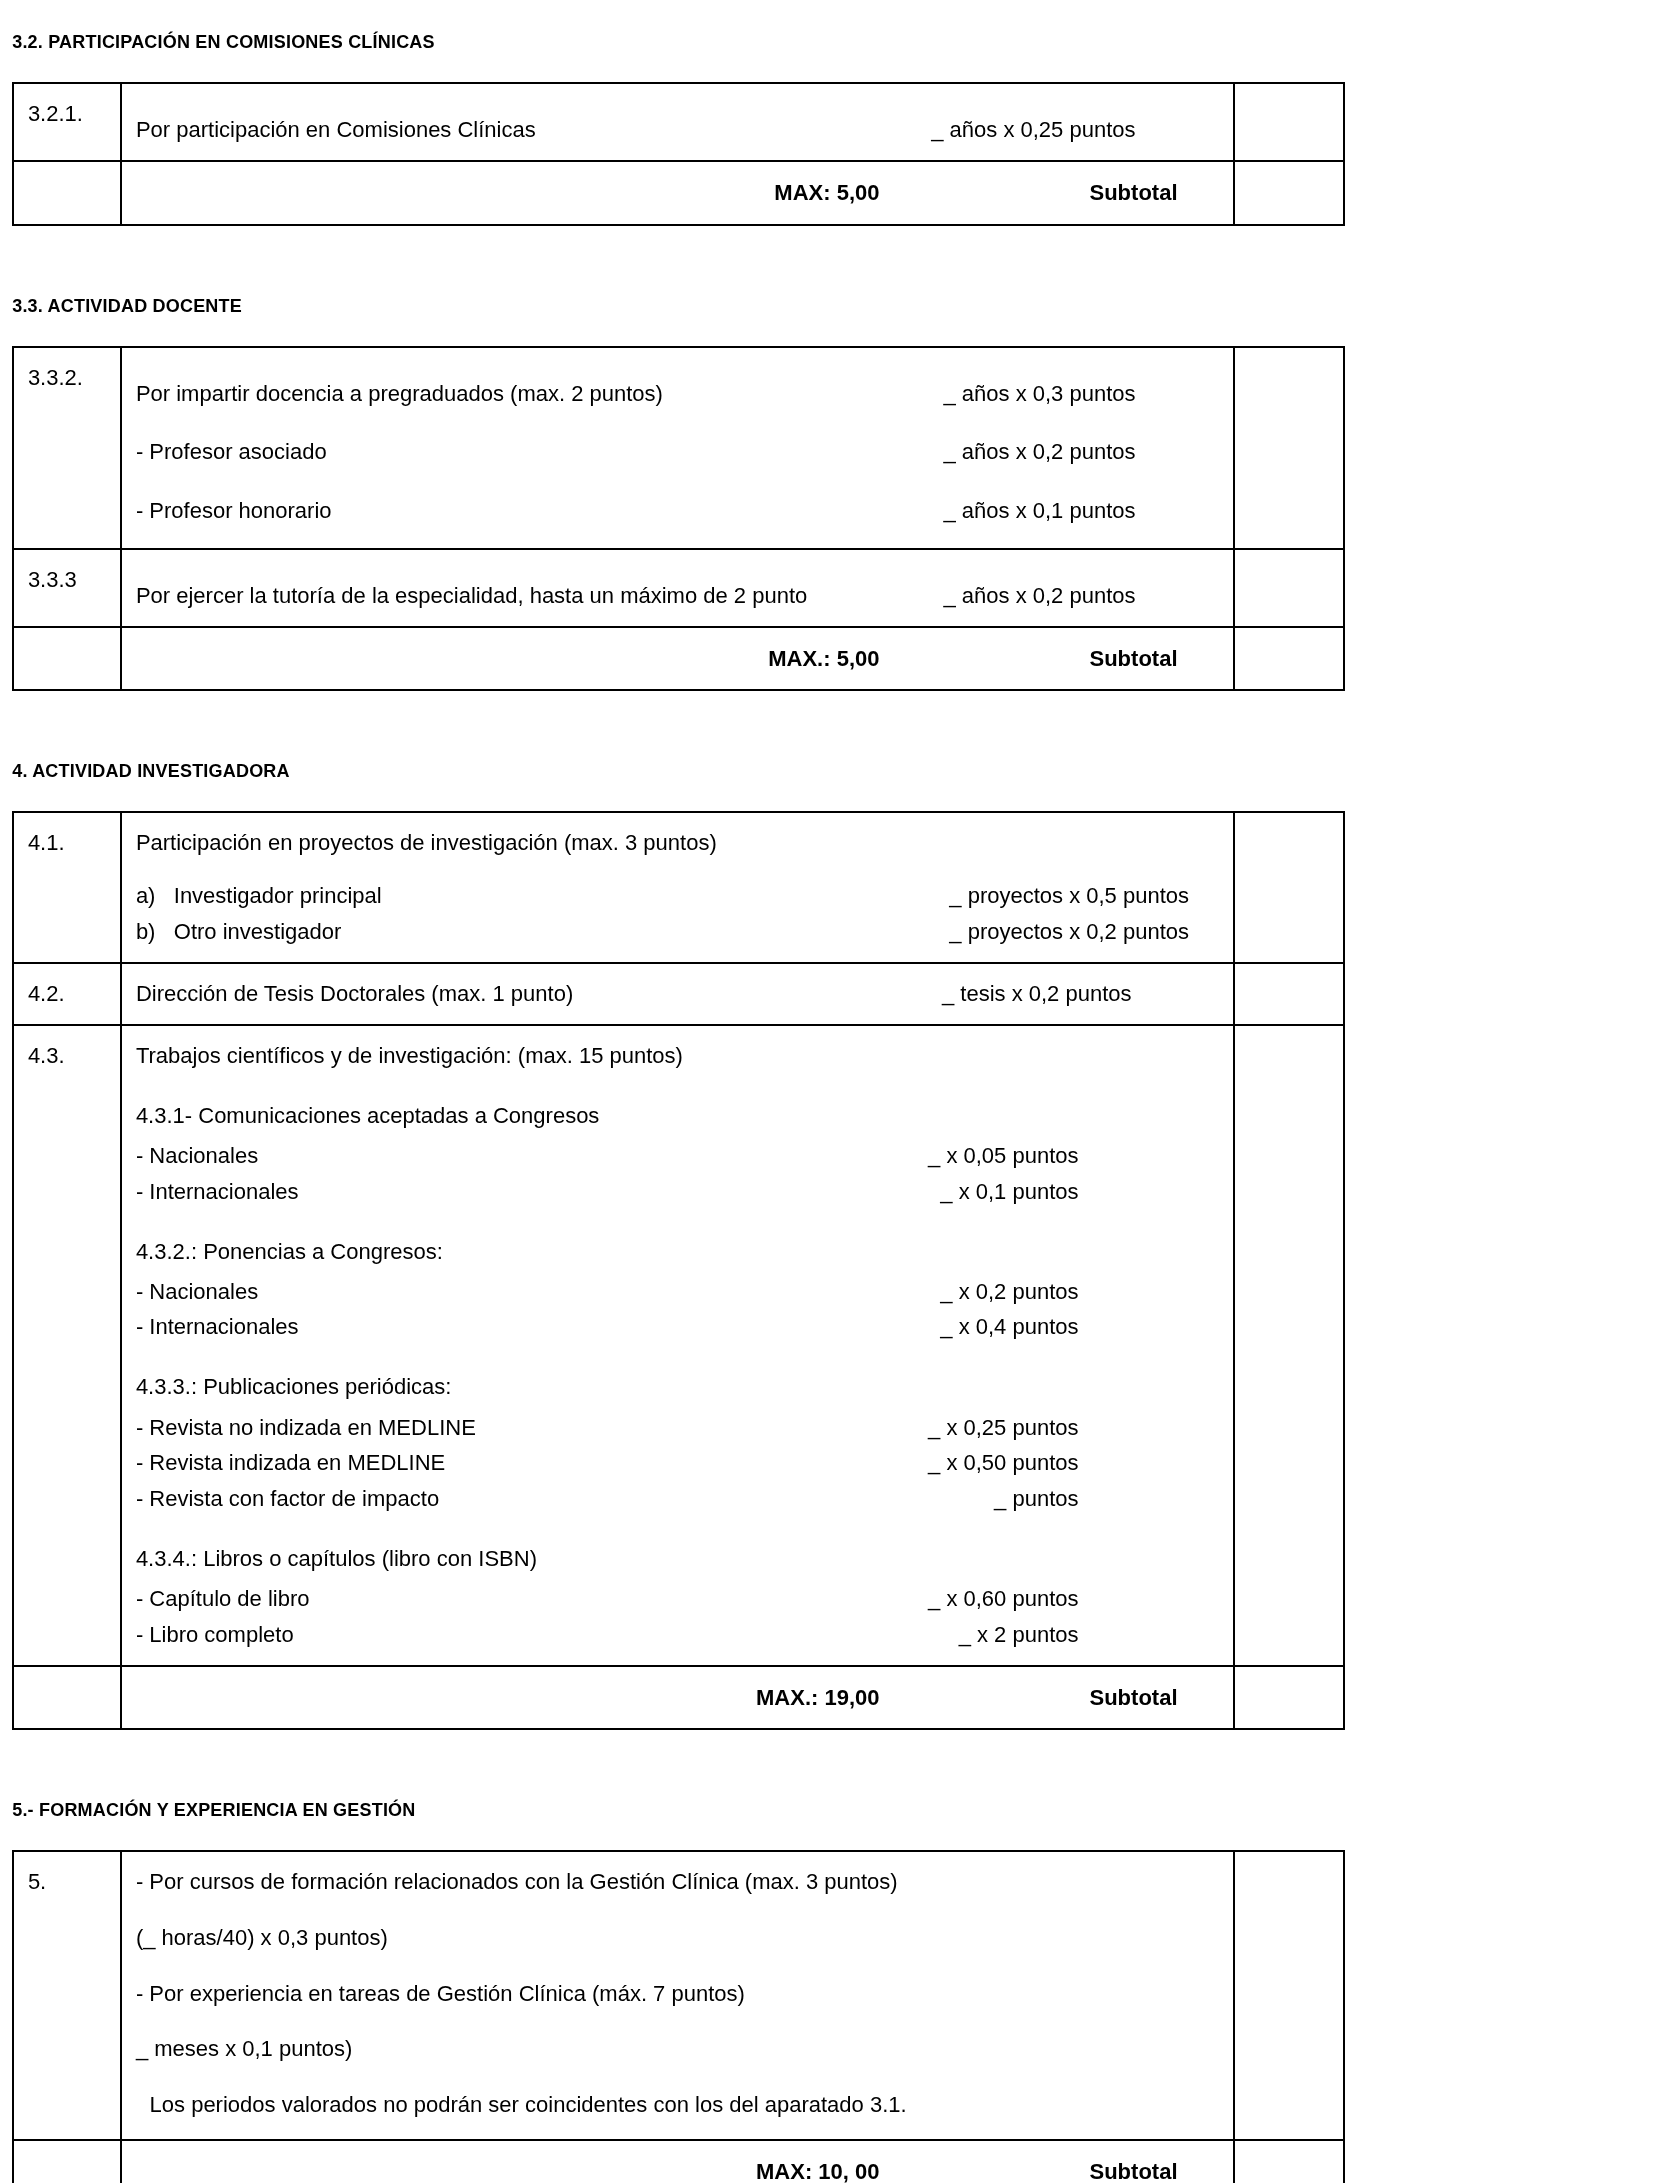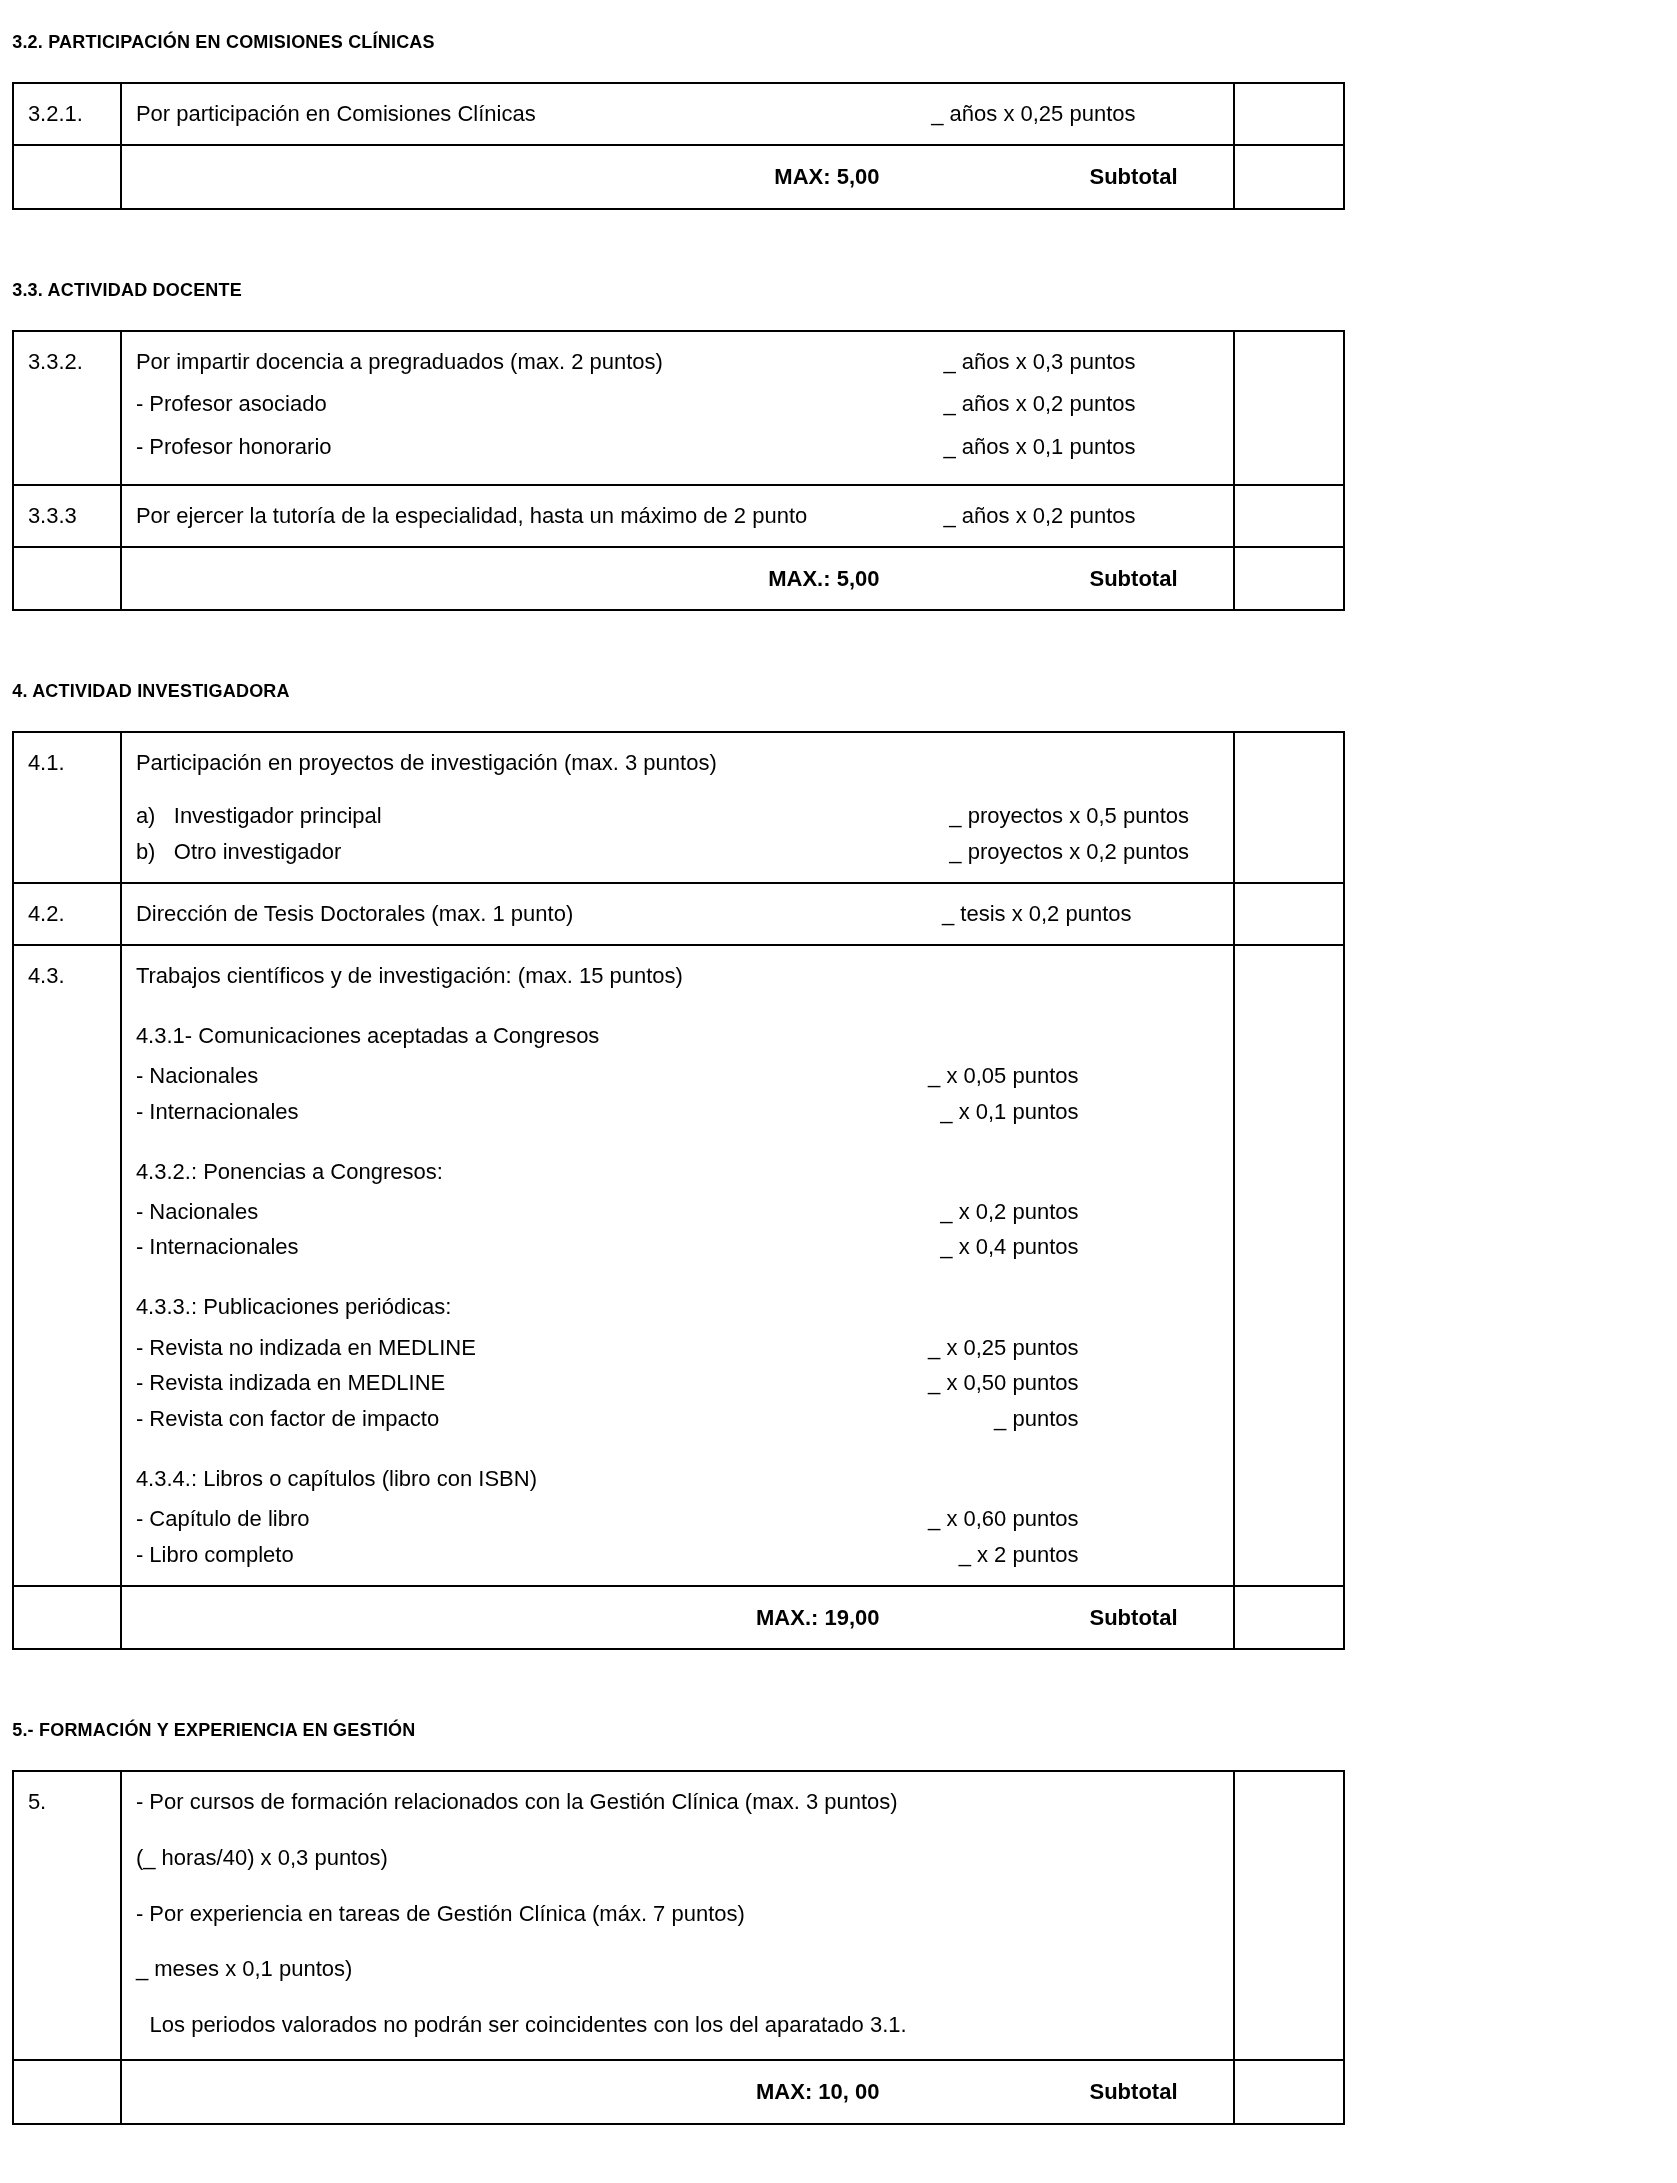--- a/index.html
+++ b/index.html
@@ -26,21 +26,21 @@
     line-height:1.62;
   }
   col.c-num  { width:108px; }
   col.c-score{ width:110px; }
   td.num { padding-left:10px; }
 
   .line { display:flex; justify-content:space-between; align-items:flex-end; }
   .rt { white-space:nowrap; flex-shrink:0; }
 
   
-  .t3 .rt { padding-right:84px; }
+  .t3 .rt { padding-right:84px;margin-top:16px; }
   .t4 .row-proj  .rt { padding-right:30.5px; }
   .t4 .row-simple .rt { padding-right:88px; }
   .t4 .group .rt { padding-right:141px; }
 
   .spaced .line { margin-bottom:6.9px; }
   .cell-title { margin-bottom:17px; }
   .group { margin-top:24.4px; }
   .group-heading { margin-bottom:4.6px; }
   td.big { padding-bottom:59px; }
 

